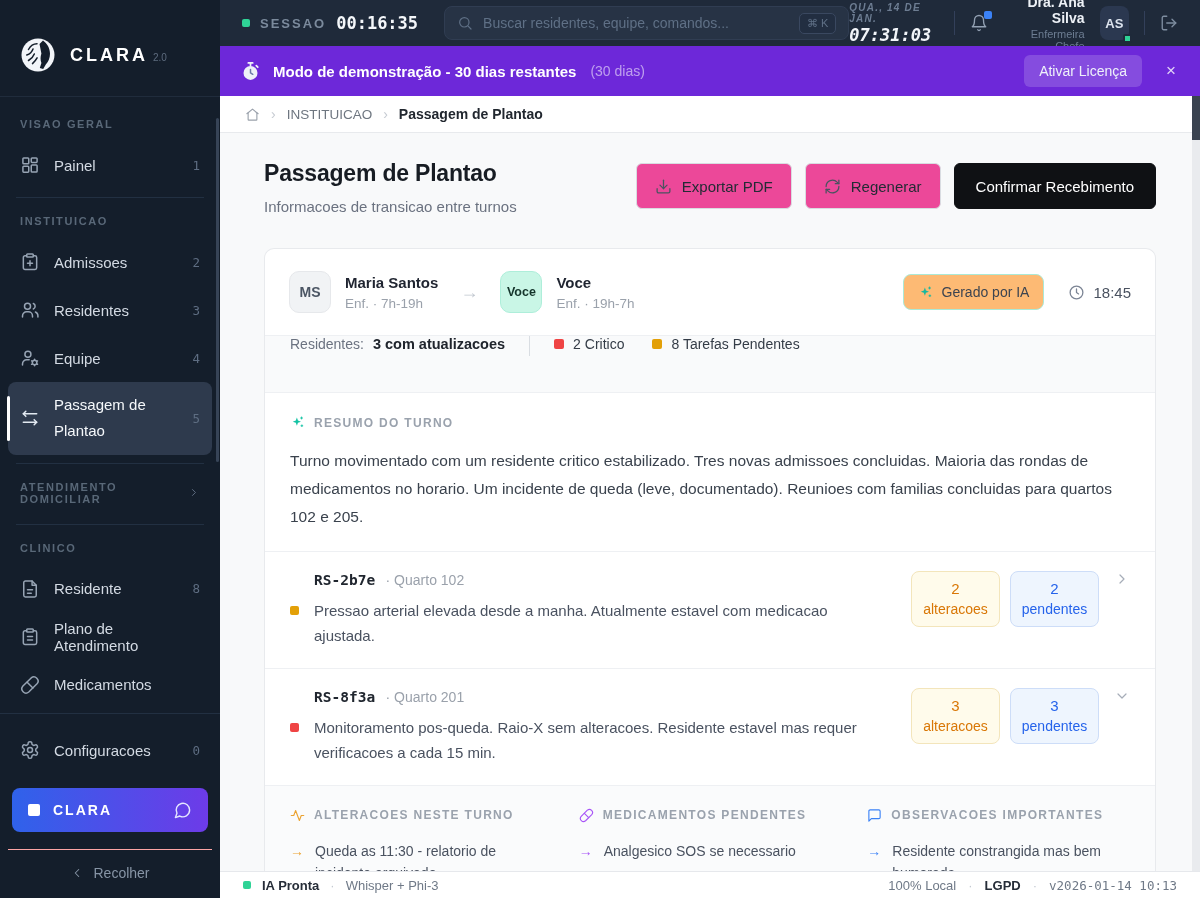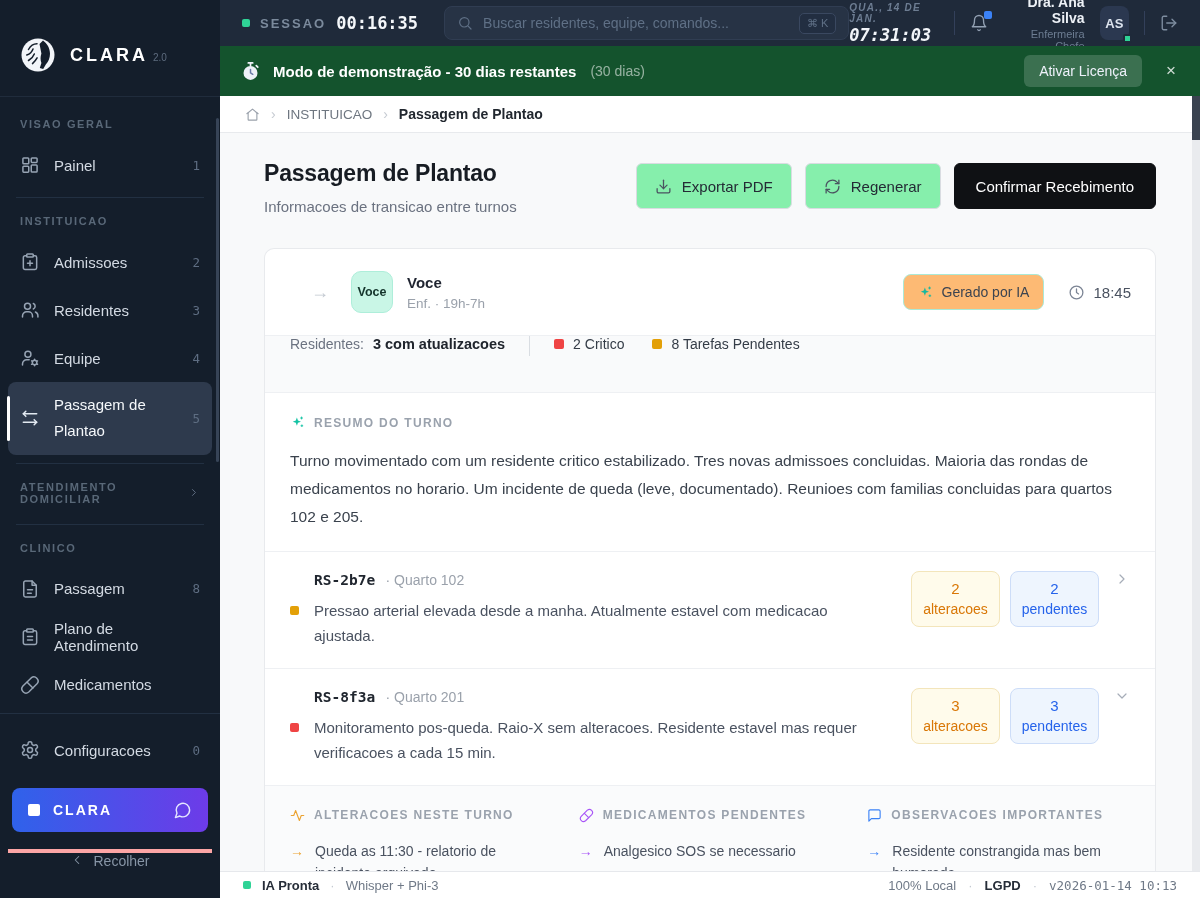--- a/index.html
+++ b/index.html
@@ -28,21 +28,21 @@
   .nav-item.active::before { content:""; position:absolute; left:-1px; top:14px; bottom:14px; width:3px; background:#ffffff; border-radius:2px; }
   .nav-item .label2 { line-height:1.75; }
   .nav-item.dim { opacity:.75; }
   .nav-div { height:1px; background:#223042; margin:8px 8px; }
   .side-thumb { position:absolute; top:118px; right:1px; width:3px; height:344px; background:rgba(120,140,168,.35); border-radius:2px; }
 
   .side-bottom { flex:1; border-top:1px solid #223042; padding:12px 8px 0; background:#141e2b; position:relative; z-index:2; }
   .clara-btn { margin:14px 4px 0; height:44px; border-radius:8px; background:linear-gradient(90deg,#2f62ea,#6d3be8); display:flex; align-items:center; gap:13px; padding:0 16px; color:#fff; font-weight:700; letter-spacing:2px; font-size:14px; cursor:pointer; }
   .clara-btn .sq { width:12px; height:12px; background:#fff; border-radius:2px; }
   .clara-btn svg { width:19px; height:19px; margin-left:auto; color:#e4e6ff; }
-  .collapse-row { border-top:4px solid #fca5a5; margin-top:17px; height:47px; display:flex; align-items:flex-start; justify-content:center; gap:9px; color:#8795a6; font-size:14px; cursor:pointer; }
+  .collapse-row { border-top:1px solid #fca5a5; margin-top:17px; height:47px; display:flex; align-items:center; justify-content:center; gap:9px; color:#8795a6; font-size:14px; cursor:pointer; }
   .collapse-row svg { width:14px; height:14px; }
 
   
   .rightpane { flex:1; min-width:0; display:flex; flex-direction:column; position:relative; }
 
   .topbar { height:46px; flex:0 0 46px; background:#1f2a3a; display:flex; align-items:center; padding:0 22px; }
   .session { display:flex; align-items:center; gap:10px; }
   .dot-green { width:8px; height:8px; background:#2fd396; border-radius:2px; }
   .session-label { font-size:13px; letter-spacing:2px; color:#7b8a9c; font-weight:700; }
   .session-timer { font-size:17px; font-weight:700; color:#f4f7fa; }
@@ -60,38 +60,38 @@
   .bell svg { width:18px; height:18px; }
   .bell .ndot { position:absolute; top:-3px; right:-4px; width:8px; height:8px; background:#3b82f6; border-radius:2px; }
   .user { text-align:right; cursor:pointer; }
   .user-name { font-size:14px; font-weight:700; color:#edf1f6; }
   .user-role { font-size:11px; color:#6d7d92; margin-top:2px; }
   .avatar { width:34px; height:34px; background:#2b3850; border-radius:8px; display:flex; align-items:center; justify-content:center; font-size:13px; font-weight:700; color:#dce3ee; position:relative; cursor:pointer; }
   .avatar .ndot { position:absolute; right:-3px; bottom:-3px; width:9px; height:9px; background:#2fd396; border-radius:2px; border:2px solid #1f2a3a; }
   .logout { color:#7e8da0; cursor:pointer; }
   .logout svg { width:18px; height:18px; }
 
-  .banner { height:50px; flex:0 0 50px; background:#14532d; display:flex; align-items:center; padding:0 20px; gap:12px; }
+  .banner { height:50px; flex:0 0 50px; background:#6d28d9; display:flex; align-items:center; padding:0 20px; gap:12px; }
   .banner-icon { width:21px; height:21px; }
   .banner-text { font-size:15px; font-weight:700; color:#ffffff; }
   .banner-days { font-size:14px; color:rgba(255,255,255,.55); margin-left:2px; }
   .banner-cta { margin-left:auto; background:rgba(255,255,255,.17); border-radius:6px; padding:8px 15px; font-size:14px; color:#eef1fa; cursor:pointer; }
   .banner-x { color:rgba(255,255,255,.8); margin-left:8px; font-size:17px; cursor:pointer; padding:0 4px; }
 
   .crumbs { height:37px; flex:0 0 37px; background:#fff; border-bottom:1px solid #e8eaed; display:flex; align-items:center; padding:0 25px; gap:11px; font-size:13.5px; color:#6e7680; }
   .crumbs .home { color:#9aa1ab; } .crumbs .home svg { width:15px; height:15px; }
   .crumb-sep { color:#c6cbd2; font-size:14px; }
   .crumb-page { color:#21272f; font-weight:600; font-size:14px; }
 
   .main { flex:1; overflow:hidden; padding:27px 44px 0; background:#f8f9fa; }
   .title-row { display:flex; align-items:flex-start; }
   h1 { font-size:23px; font-weight:700; color:#171c23; letter-spacing:-.2px; }
   .subtitle { margin-top:11px; font-size:15px; color:#6b7280; }
   .actions { margin-left:auto; display:flex; gap:13px; margin-top:3px; }
-  .btn { height:46px; display:inline-flex; align-items:center; gap:10px; padding:0 18px; border-radius:6px; font-size:15px; background:#86efac; border:1px solid #d9dce1; color:#242b35; cursor:pointer; }
+  .btn { height:46px; display:inline-flex; align-items:center; gap:10px; padding:0 18px; border-radius:6px; font-size:15px; background:#ec4899; border:1px solid #d9dce1; color:#242b35; cursor:pointer; }
   .btn svg { width:17px; height:17px; color:#4a5360; }
   .btn-dark { background:#0f1114; color:#fff; border-color:#0f1114; padding:0 21px; }
 
   .card { margin-top:33px; background:#fff; border:1px solid #e8eaed; border-bottom:none; border-radius:10px 10px 0 0; }
   .handoff { display:flex; align-items:center; padding:22px 24px; }
   .hperson { display:flex; align-items:center; gap:14px; }
   .havatar { width:42px; height:42px; border-radius:10px; background:#f1f3f5; border:1px solid #e6e8eb; display:flex; align-items:center; justify-content:center; font-weight:700; font-size:14px; color:#4b5563; }
   .havatar.you { background:#c9f6e6; border-color:#aeeeda; color:#14342b; font-size:12.5px; font-weight:600; }
   .hname { font-size:15px; font-weight:600; color:#1f2430; }
   .hshift { font-size:13.5px; color:#9aa1ab; margin-top:5px; }
@@ -239,21 +239,21 @@
       <div class="nav-title">
           <span>CLINICO</span>
         </div>
 
       <div class="nav-item">
         <svg class="ic" viewBox="0 0 24 24">
             <path d="M14.5 2.5H6.5a2 2 0 0 0-2 2v15a2 2 0 0 0 2 2h11a2 2 0 0 0 2-2V7.5z"></path>
             <path d="M14.5 2.5v5h5"></path>
             <path d="M9 13h6M9 17h4.5"></path>
           </svg>
-        <span>Passagem</span>
+        <span>Residente</span>
         <span class="nav-badge">8</span>
       </div>
 
       <div class="nav-item">
         <svg class="ic" viewBox="0 0 24 24">
             <rect x="8" y="2.5" width="8" height="3.5" rx="1"></rect>
             <path d="M16 4.5h2a2 2 0 0 1 2 2V19a2 2 0 0 1-2 2H6a2 2 0 0 1-2-2V6.5a2 2 0 0 1 2-2h2"></path>
             <path d="M9 11.5h6M9 15.5h6"></path>
           </svg>
         <span>Plano de Atendimento</span>
@@ -402,20 +402,29 @@
           </button>
           <button class="btn btn-dark">
             <span>Confirmar Recebimento</span>
           </button>
         </div>
       </div>
 
       <section class="card">
 
         <div class="handoff">
+          <div class="hperson">
+            <div class="havatar">
+                <span>MS</span>
+              </div>
+            <div>
+              <div class="hname">Maria Santos</div>
+              <div class="hshift">Enf. · 7h-19h</div>
+            </div>
+          </div>
           <span class="harrow">→</span>
           <div class="hperson">
             <div class="havatar you">
                 <span>Voce</span>
               </div>
             <div>
               <div class="hname">Voce</div>
               <div class="hshift">Enf. · 19h-7h</div>
             </div>
           </div>

